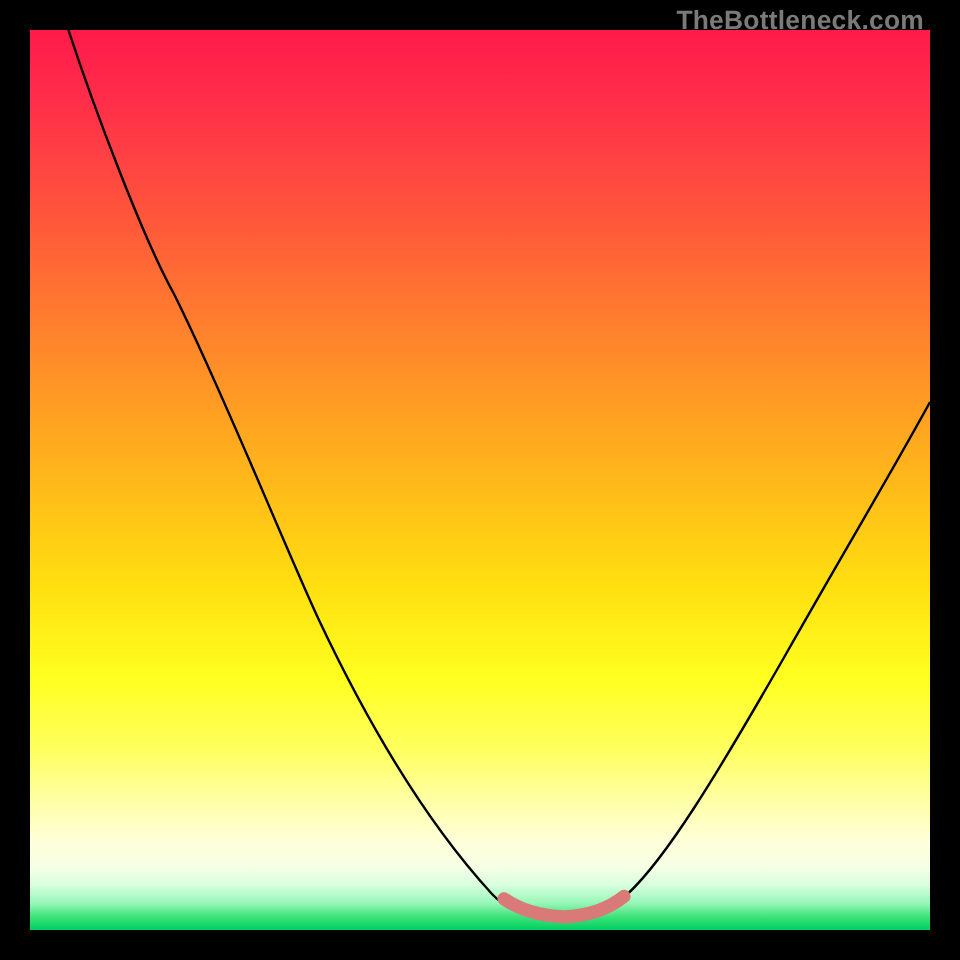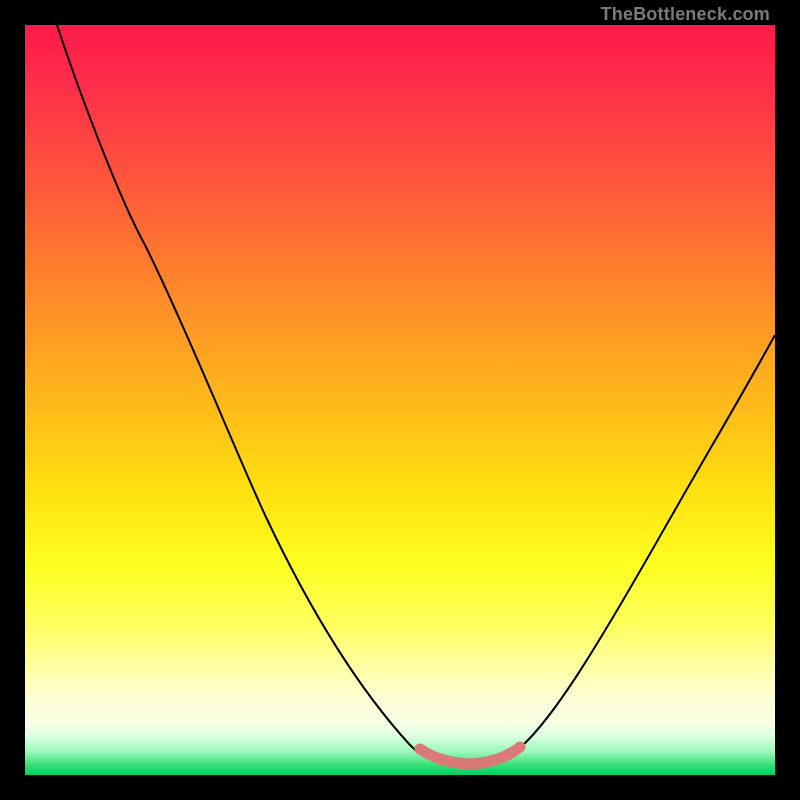--- a/index.html
+++ b/index.html
@@ -54,21 +54,21 @@
   }
   .curve-svg {
     position: absolute;
     top: 0;
     left: 0;
   }
   .watermark {
     position: absolute;
     right: 30px;
     top: 4px;
-    font-size: 18px;
+    font-size: 22px;
     font-weight: 600;
     color: #7a7a7a;
     letter-spacing: 0.2px;
     user-select: none;
   }
 </style>
 </head>
 <body>
 
 <div class="frame">

